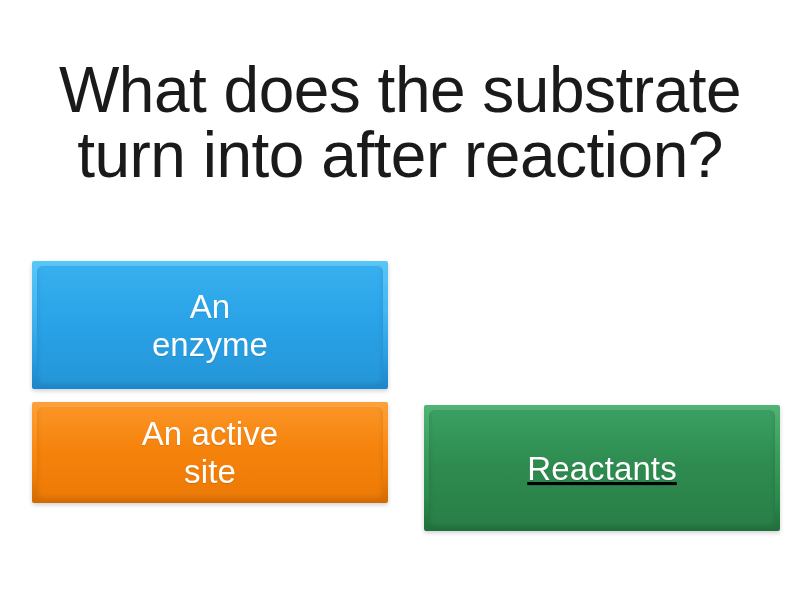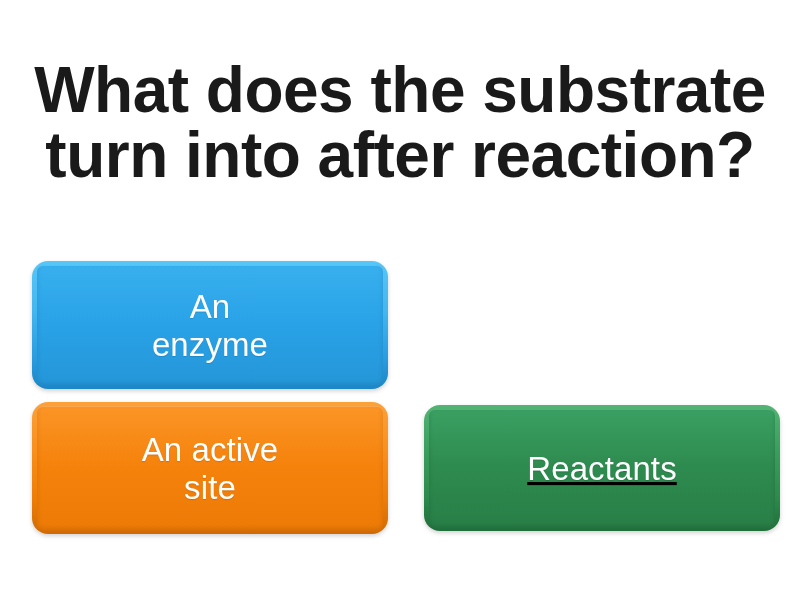--- a/index.html
+++ b/index.html
@@ -24,37 +24,37 @@
   
   #question {
     position: absolute;
     top: 58px;
     left: 14px;
     width: 772px;
     text-align: center;
     color: #1a1a1a;
     font-size: 64px;
     line-height: 1.02;
-    font-weight: 700;
+    font-weight: 400;
     letter-spacing: -0.5px;
     white-space: pre-line;
   }
 
   
   #answers {
     position: absolute;
     top: 0;
     left: 0;
     width: 800px;
     height: 600px;
   }
 
   .answer {
     position: absolute;
-    border-radius: 16px;
+    border-radius: 2px;
     box-sizing: border-box;
     padding: 4px 5px 3px 5px;
     cursor: pointer;
     filter: drop-shadow(0 2px 2px rgba(0,0,0,0.18));
   }
 
   .answer .face {
     width: 100%;
     height: 100%;
     border-radius: 6px;
@@ -69,21 +69,21 @@
     font-weight: 400;
     letter-spacing: 0.1px;
     white-space: pre-line;
     padding: 0 10px;
     text-shadow: 0 1px 1px rgba(0,0,0,0.13);
   }
 
   
   #answer-0 { left: 32px;  top: 261px; width: 356px; height: 128px; }
   #answer-1 { left: 424px; top: 261px; width: 356px; height: 123px; }
-  #answer-2 { left: 32px;  top: 402px; width: 356px; height: 132px; }
+  #answer-2 { left: 32px;  top: 402px; width: 356px; height: 101px; }
   #answer-3 { left: 424px; top: 405px; width: 356px; height: 126px; }
 
   
   #answer-0 {
     background:
       linear-gradient(180deg, #57c6f8 0%, #44b6f0 38%, #2c9fe3 72%, #1b86c9 100%);
   }
   #answer-0 .face {
     background: linear-gradient(180deg, #38b0ee 0%, #2aa3e8 45%, #2496d8 100%);
     box-shadow: inset 0 1px 0 rgba(255,255,255,0.22),

